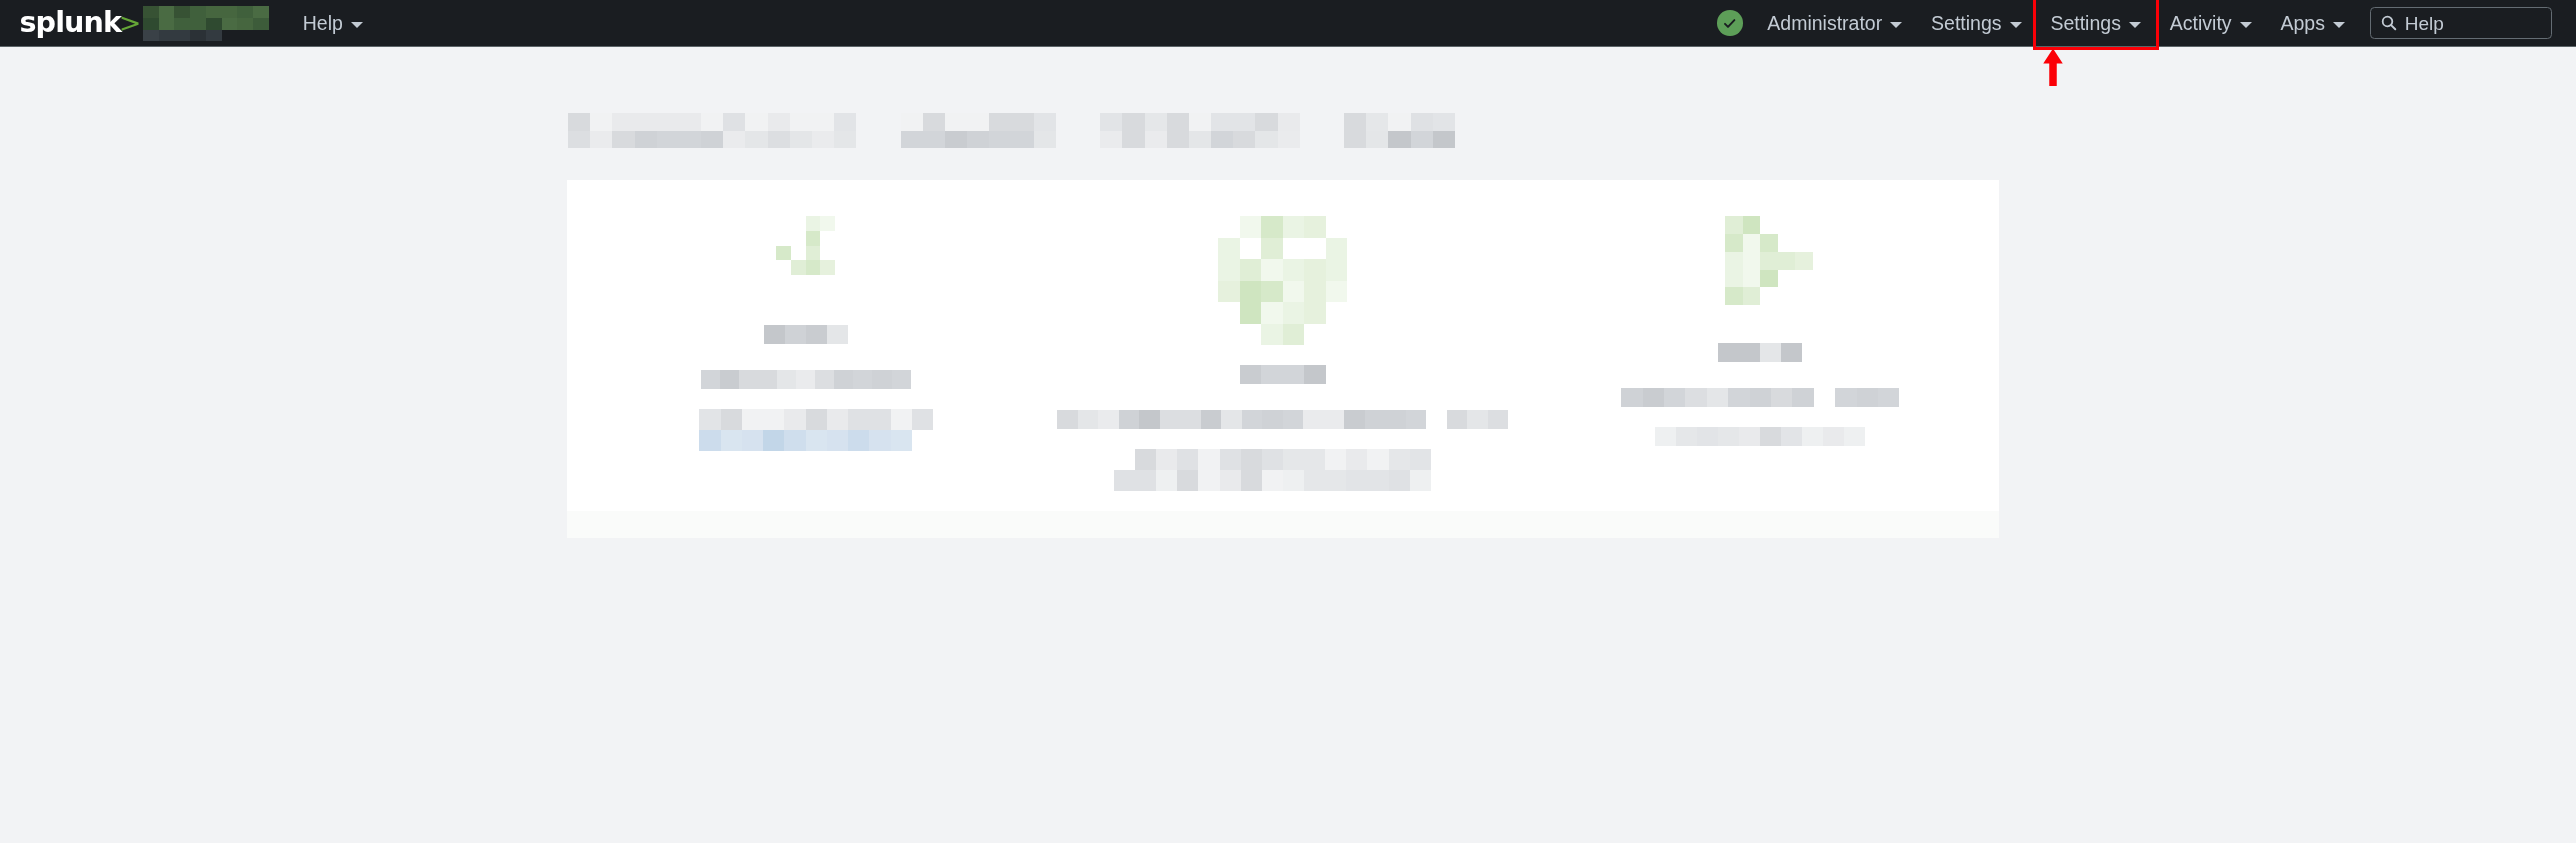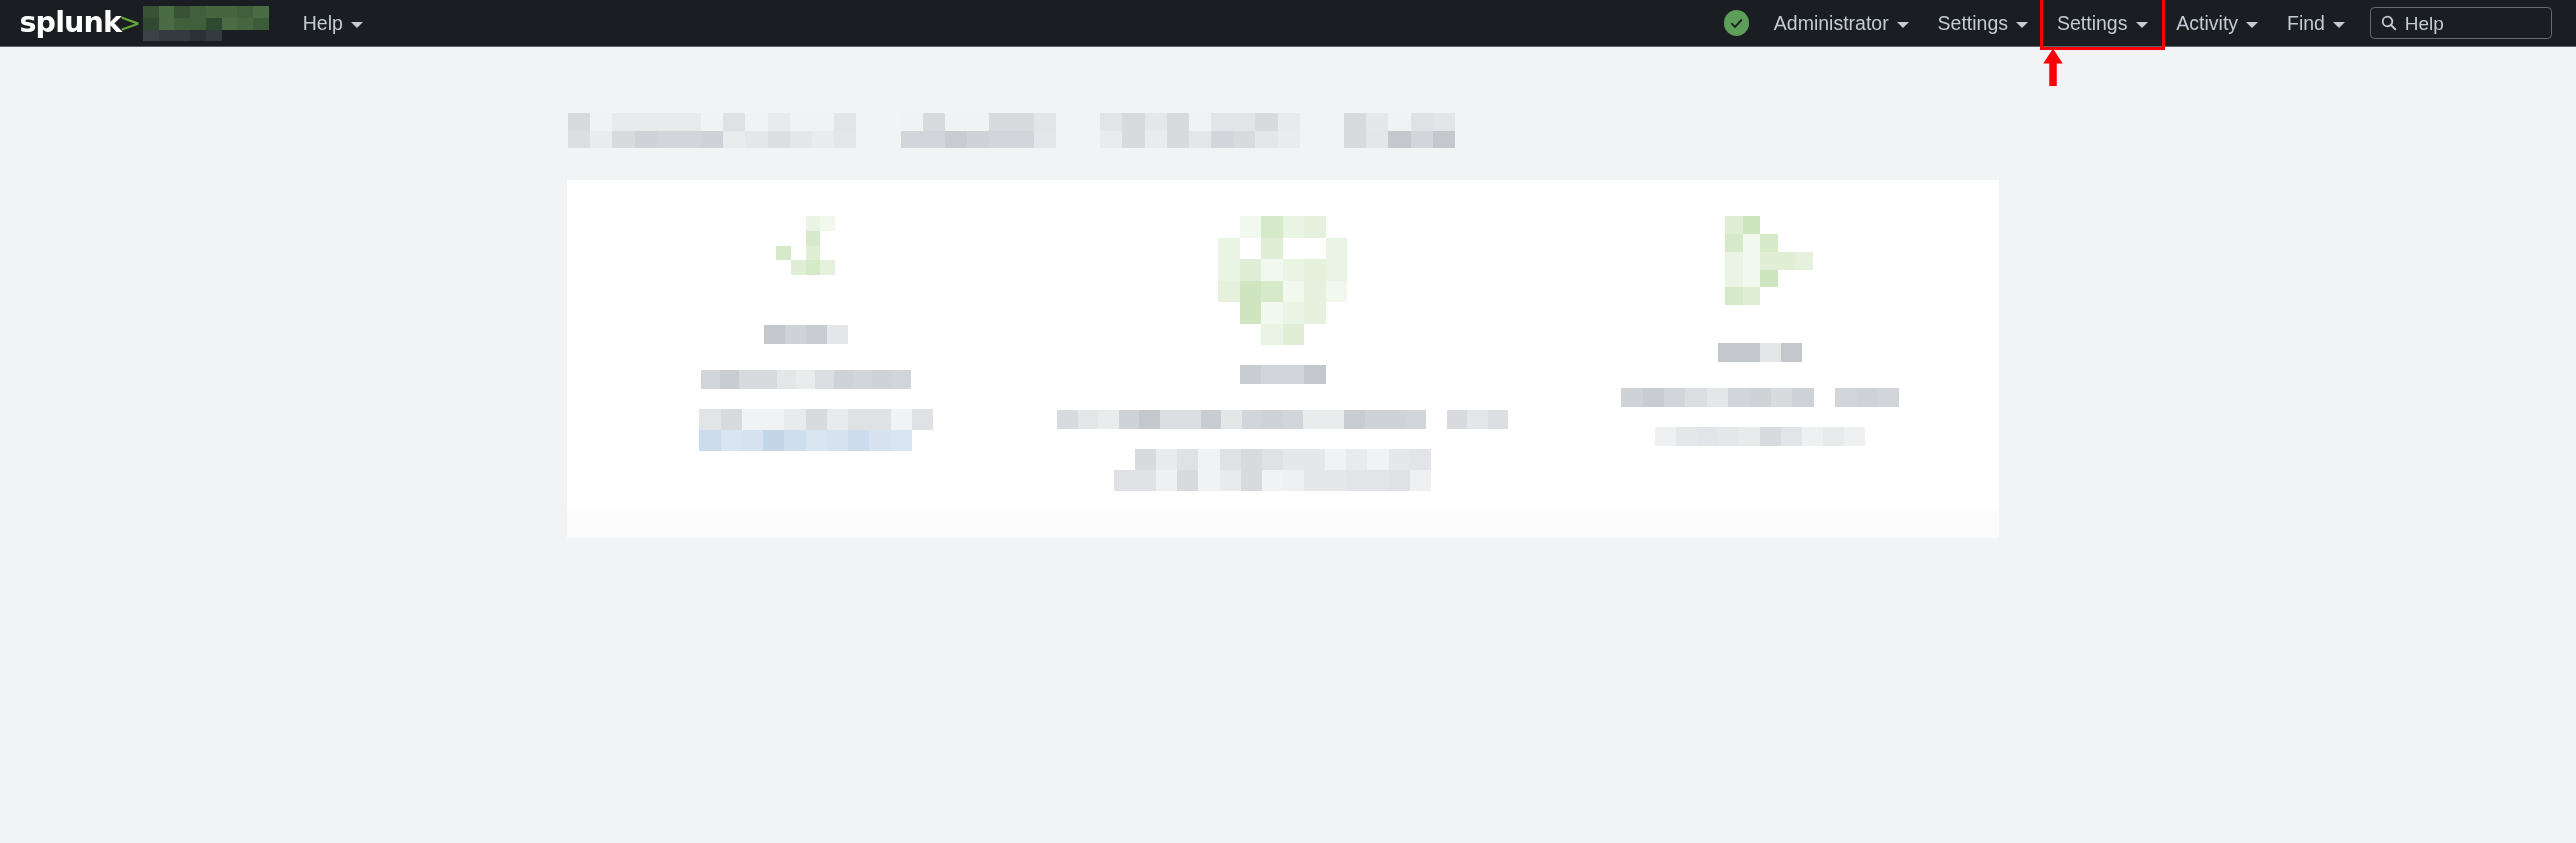--- a/index.html
+++ b/index.html
@@ -279,21 +279,21 @@
       <span>Settings</span>
       <span class="caret"></span>
     </div>
 
     <div class="nav-item">
       <span>Activity</span>
       <span class="caret"></span>
     </div>
 
     <div class="nav-item">
-      <span>Find</span>
+      <span>Apps</span>
       <span class="caret"></span>
     </div>
 
     <div id="find-box">
       <svg width="18" height="18" viewBox="0 0 24 24" aria-hidden="true">
         <circle cx="10" cy="10" r="6.4" stroke="#c3cbd4" stroke-width="2.4" fill="none"></circle>
         <line x1="14.8" y1="14.8" x2="20.4" y2="20.4" stroke="#c3cbd4" stroke-width="2.6" stroke-linecap="round"></line>
       </svg>
       <span id="find-placeholder">Help</span>
     </div>

